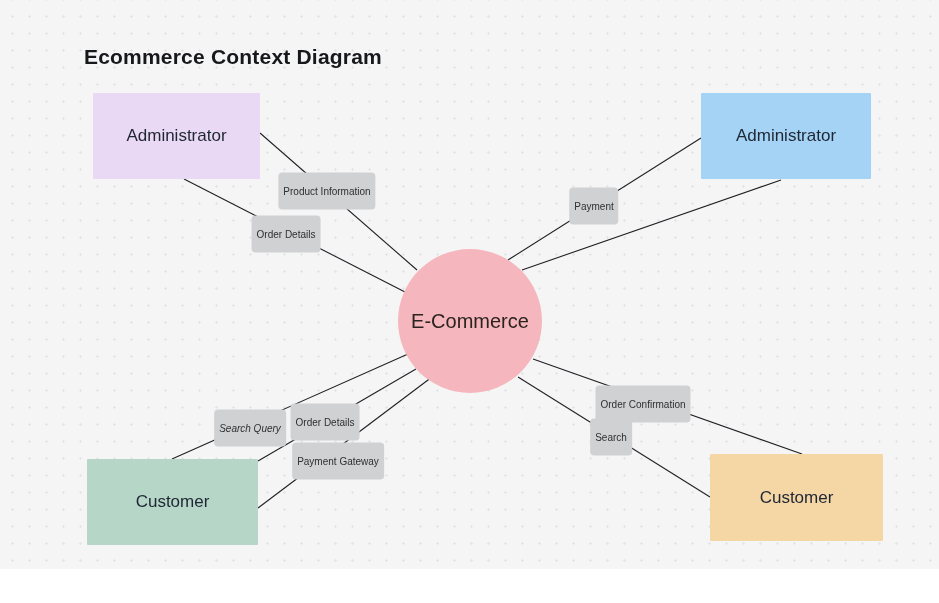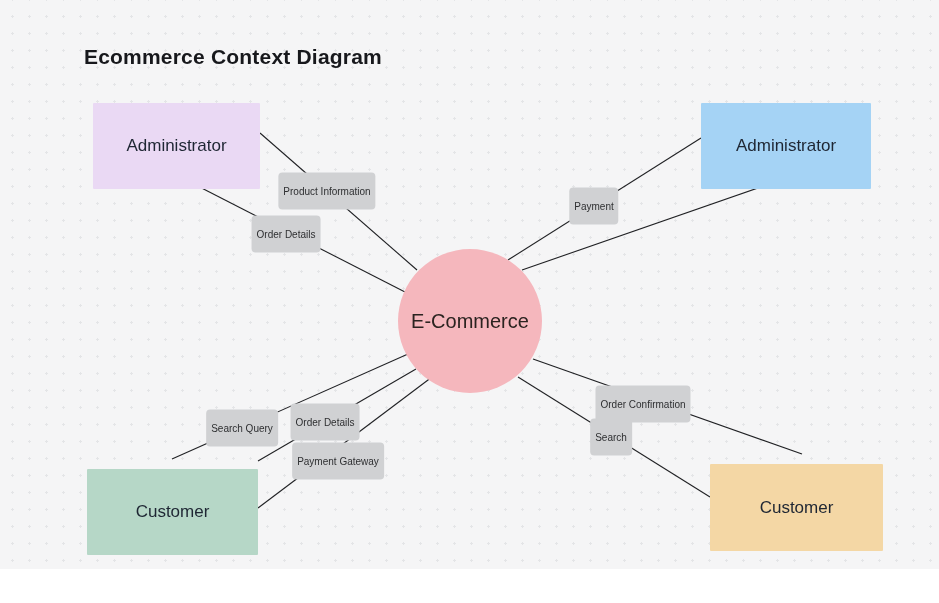--- a/index.html
+++ b/index.html
@@ -39,21 +39,20 @@
   }
   .entity {
     position: absolute;
     display: flex;
     align-items: center;
     justify-content: center;
     font-size: 17px;
     font-weight: 500;
     color: #1e2633;
     border-radius: 1px;
-    margin-top: 10px;
   }
   .entity.admin-left  { left: 93px;  top: 93px;  width: 167px; height: 86px; }
   .entity.admin-right { left: 701px; top: 93px;  width: 170px; height: 86px; }
   .entity.customer-left  { left: 87px;  top: 459px; width: 171px; height: 86px; }
   .entity.customer-right { left: 710px; top: 454px; width: 173px; height: 87px; }
   .process-circle {
     position: absolute;
     left: 398px;
     top: 249px;
     width: 144px;
@@ -73,21 +72,21 @@
     color: #2e2f31;
     font-size: 10px;
     line-height: 13px;
     padding: 12px 5px;
     border-radius: 4px;
     white-space: nowrap;
   }
   .edge-label.product-information { left: 327px; top: 191px; }
   .edge-label.order-details-admin { left: 286px; top: 234px; }
   .edge-label.reports             { left: 594px; top: 206px; }
-  .edge-label.search-query        { left: 242px; top: 428px; }
+  .edge-label.search-query        { left: 250px; top: 428px; font-style: italic; }
   .edge-label.order-details-cust  { left: 325px; top: 422px; }
   .edge-label.payment-gateway     { left: 338px; top: 461px; }
   .edge-label.order-confirmation  { left: 643px; top: 404px; }
   .edge-label.invoice             { left: 611px; top: 437px; }
 </style>
 </head>
 <body>
 
 <div class="canvas">
 

